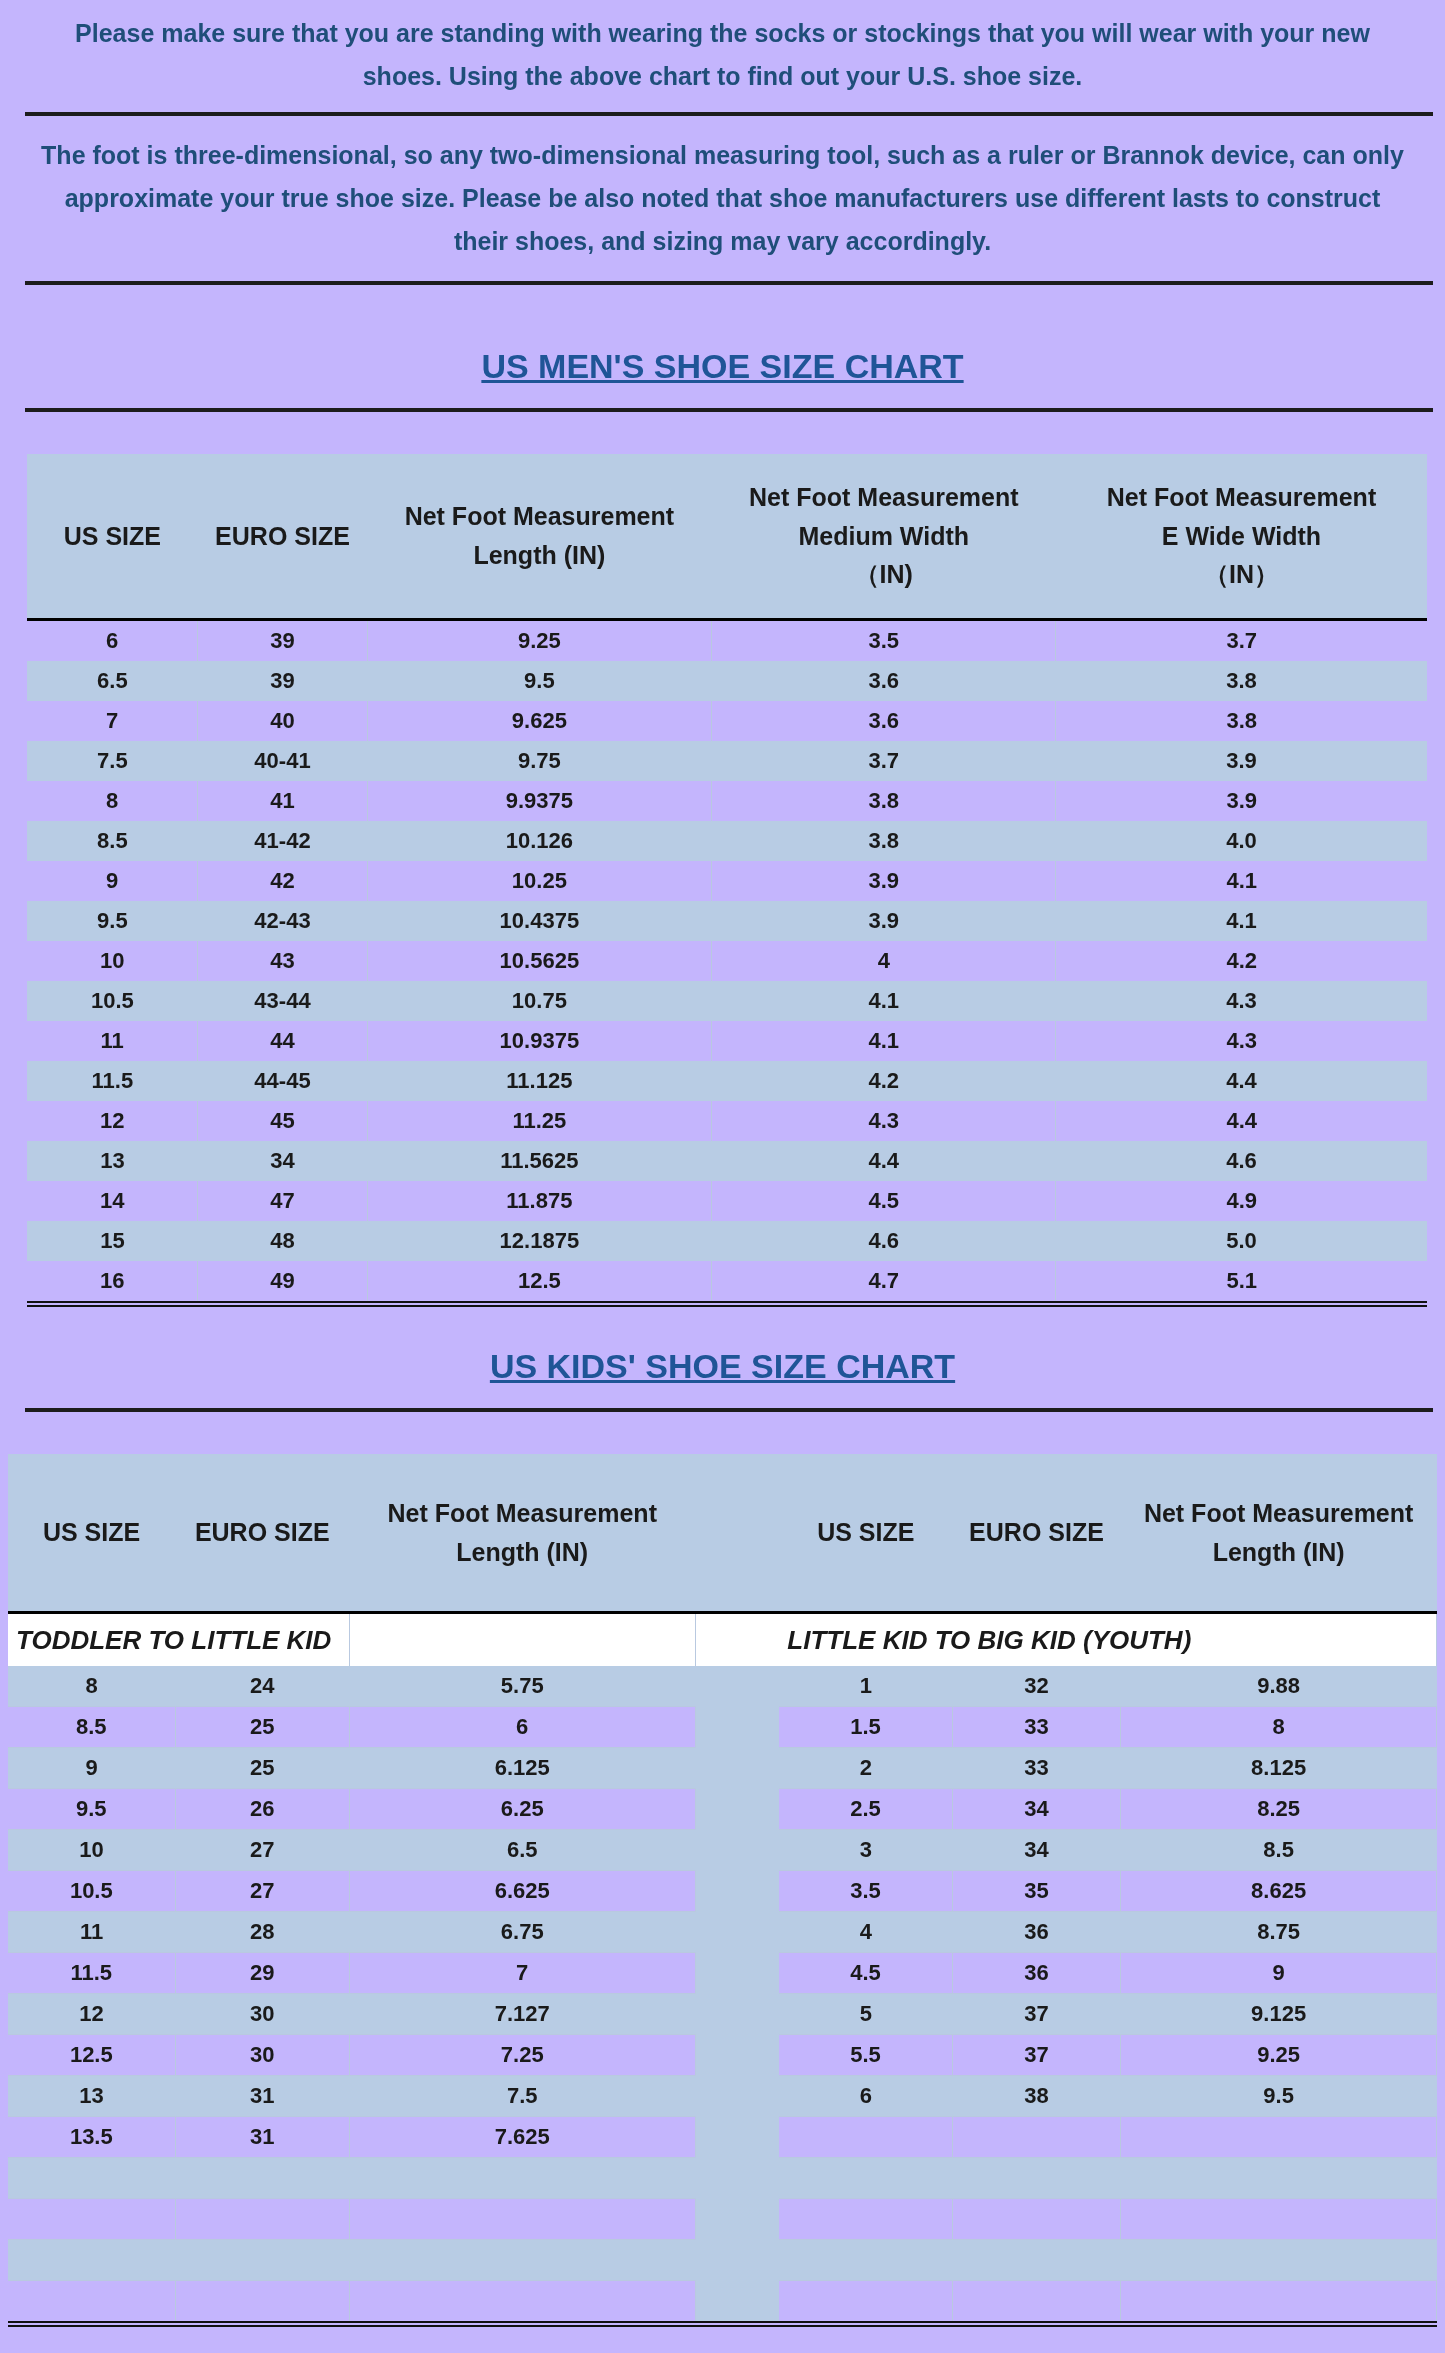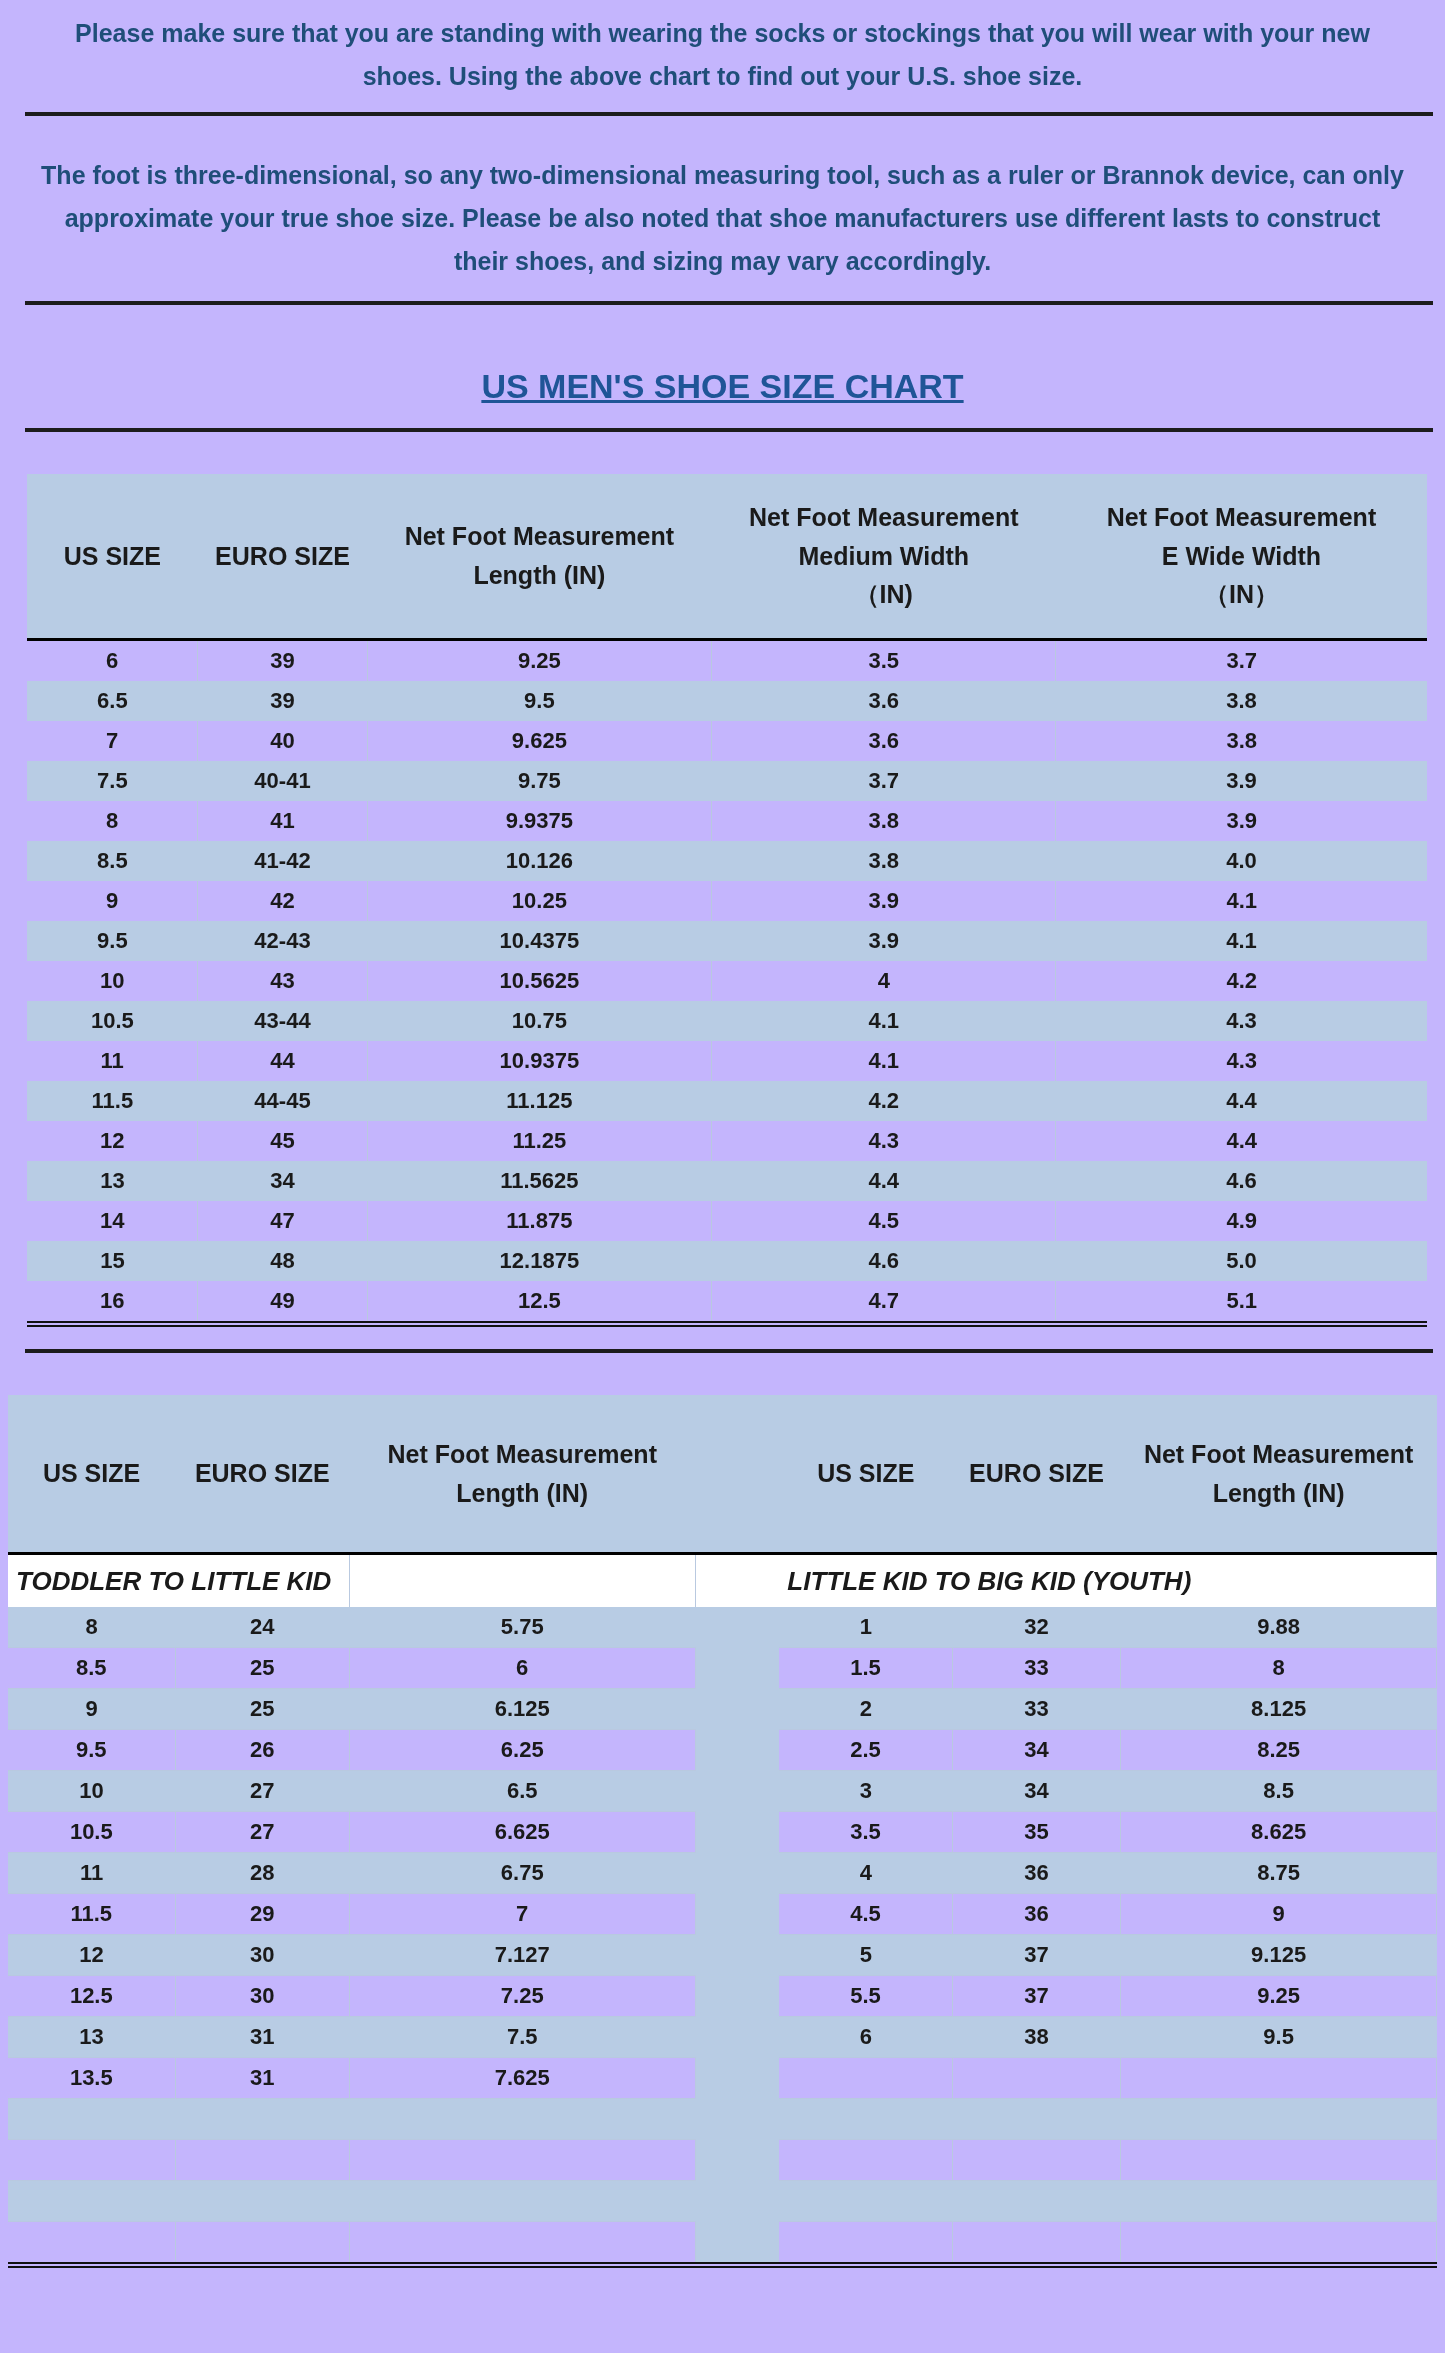--- a/index.html
+++ b/index.html
@@ -18,21 +18,21 @@
     color:var(--text-black);
   }
   .intro{
     color:var(--body-blue);
     text-align:center;
     font-size:25px;
     line-height:1.72;
     margin:0 38px;
   }
   .intro.first{padding-top:12px;}
-  .intro.second{margin-top:38px;}
+  .intro.second{margin-top:18px;}
   .rule{
     border:none;height:0;
     border-top:4px solid #1c1c1c;
     margin:14px 12px 0 25px;
   }
   .rule.r2{margin-top:18px;}
   .chart-title{
     color:var(--title-blue);
     text-align:center;
     font-size:34px;
@@ -256,20 +256,21 @@
         <tr>
           <td>16</td>
           <td>49</td>
           <td>12.5</td>
           <td>4.7</td>
           <td>5.1</td>
         </tr>
       </tbody>
   </table>
 
+  <h1 class="chart-title" style="margin-top:40px;">US KIDS' SHOE SIZE CHART</h1>
   <hr class="rule under-title">
 
   <table class="kids">
     <colgroup>
       <col style="width:11.7%">
         <col style="width:12.2%">
         <col style="width:24.2%">
         <col style="width:5.9%">
         <col style="width:12.1%">
         <col style="width:11.8%">

